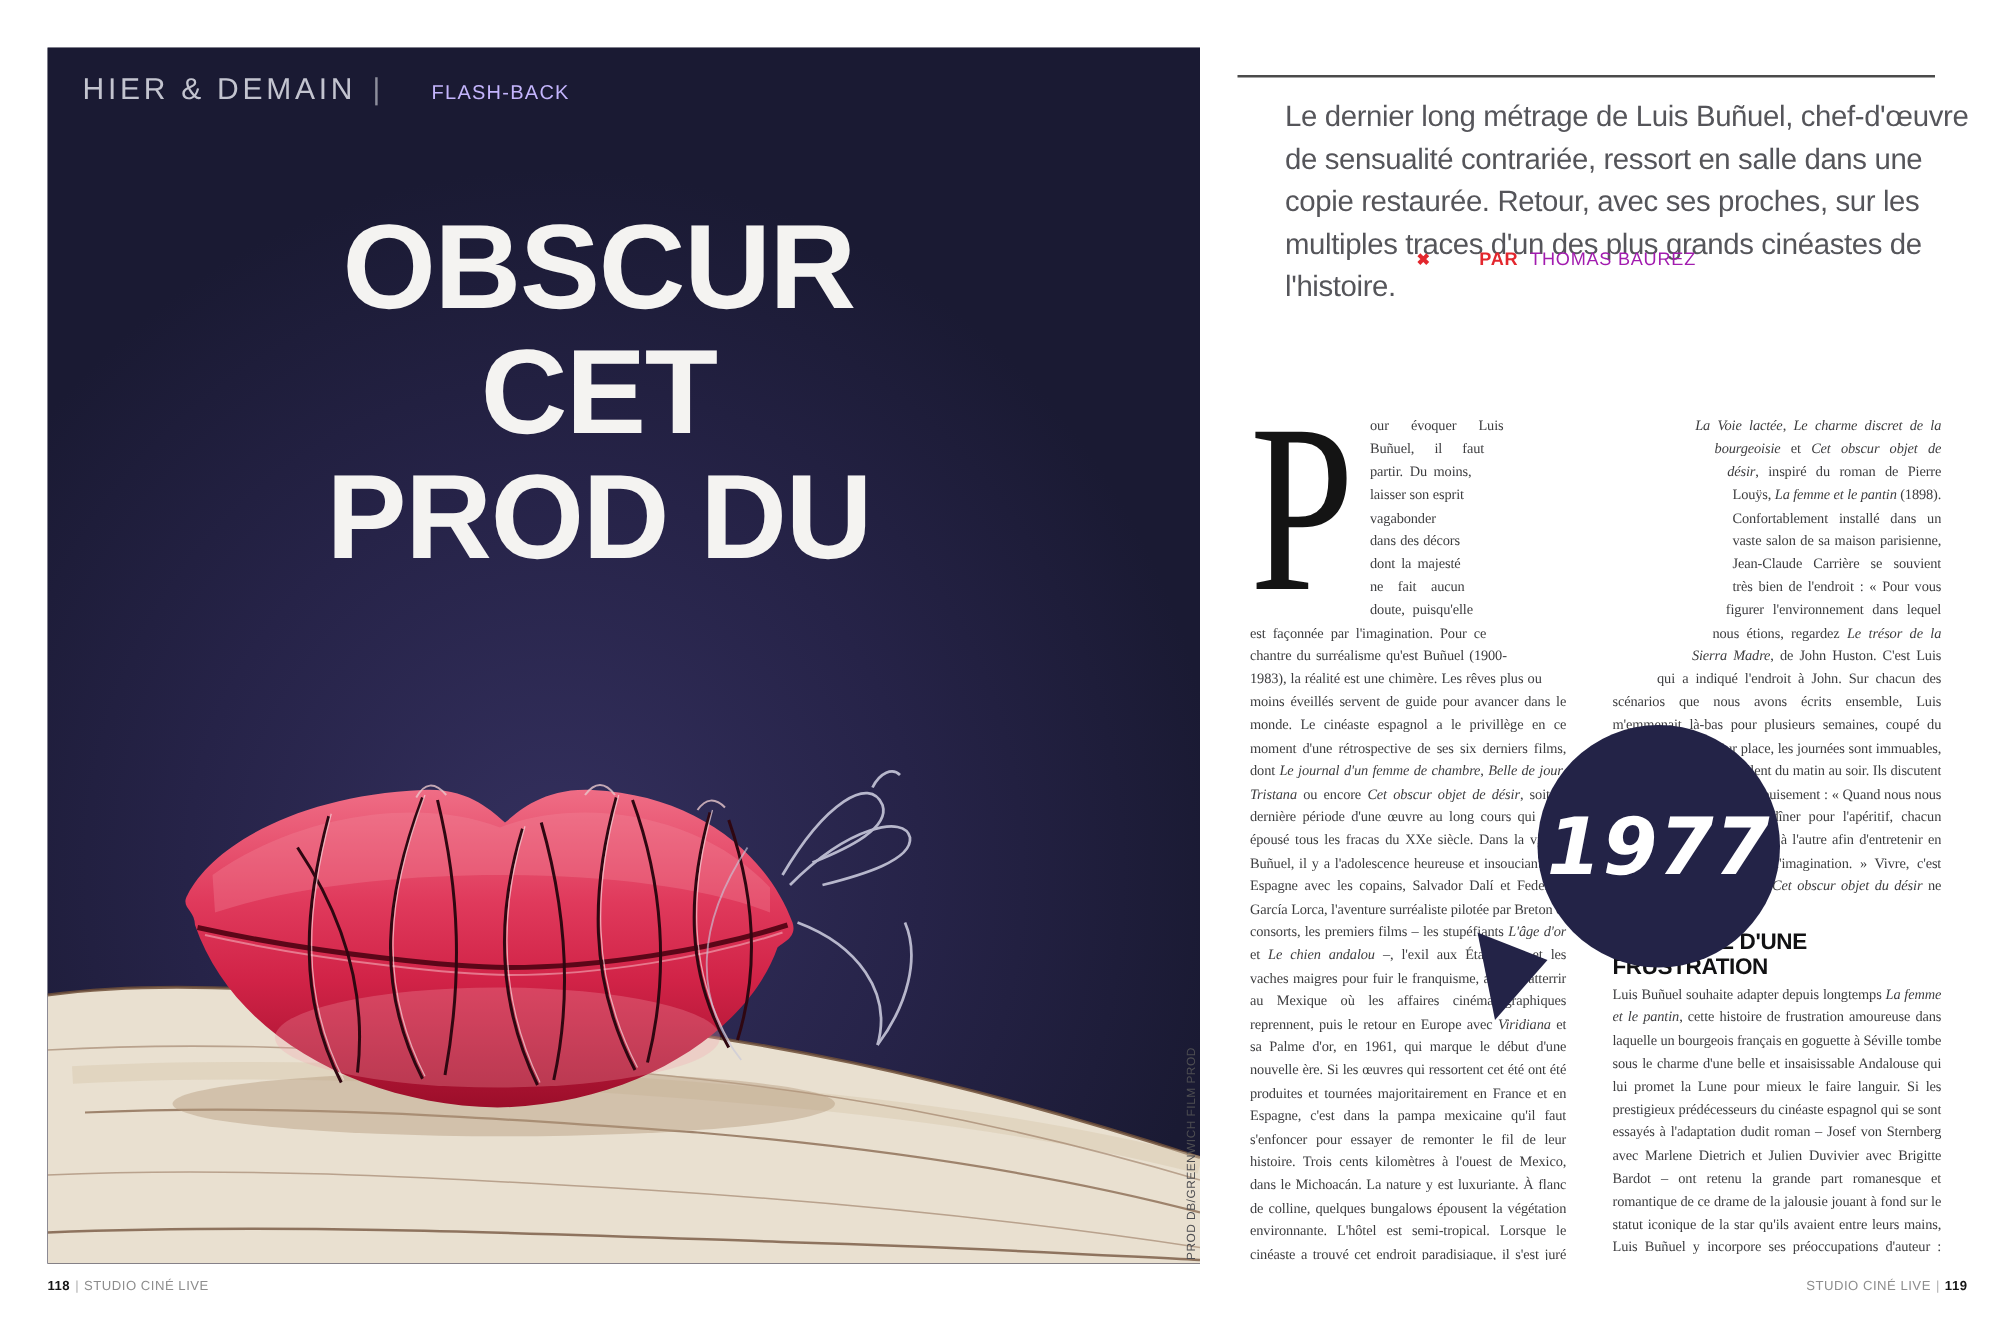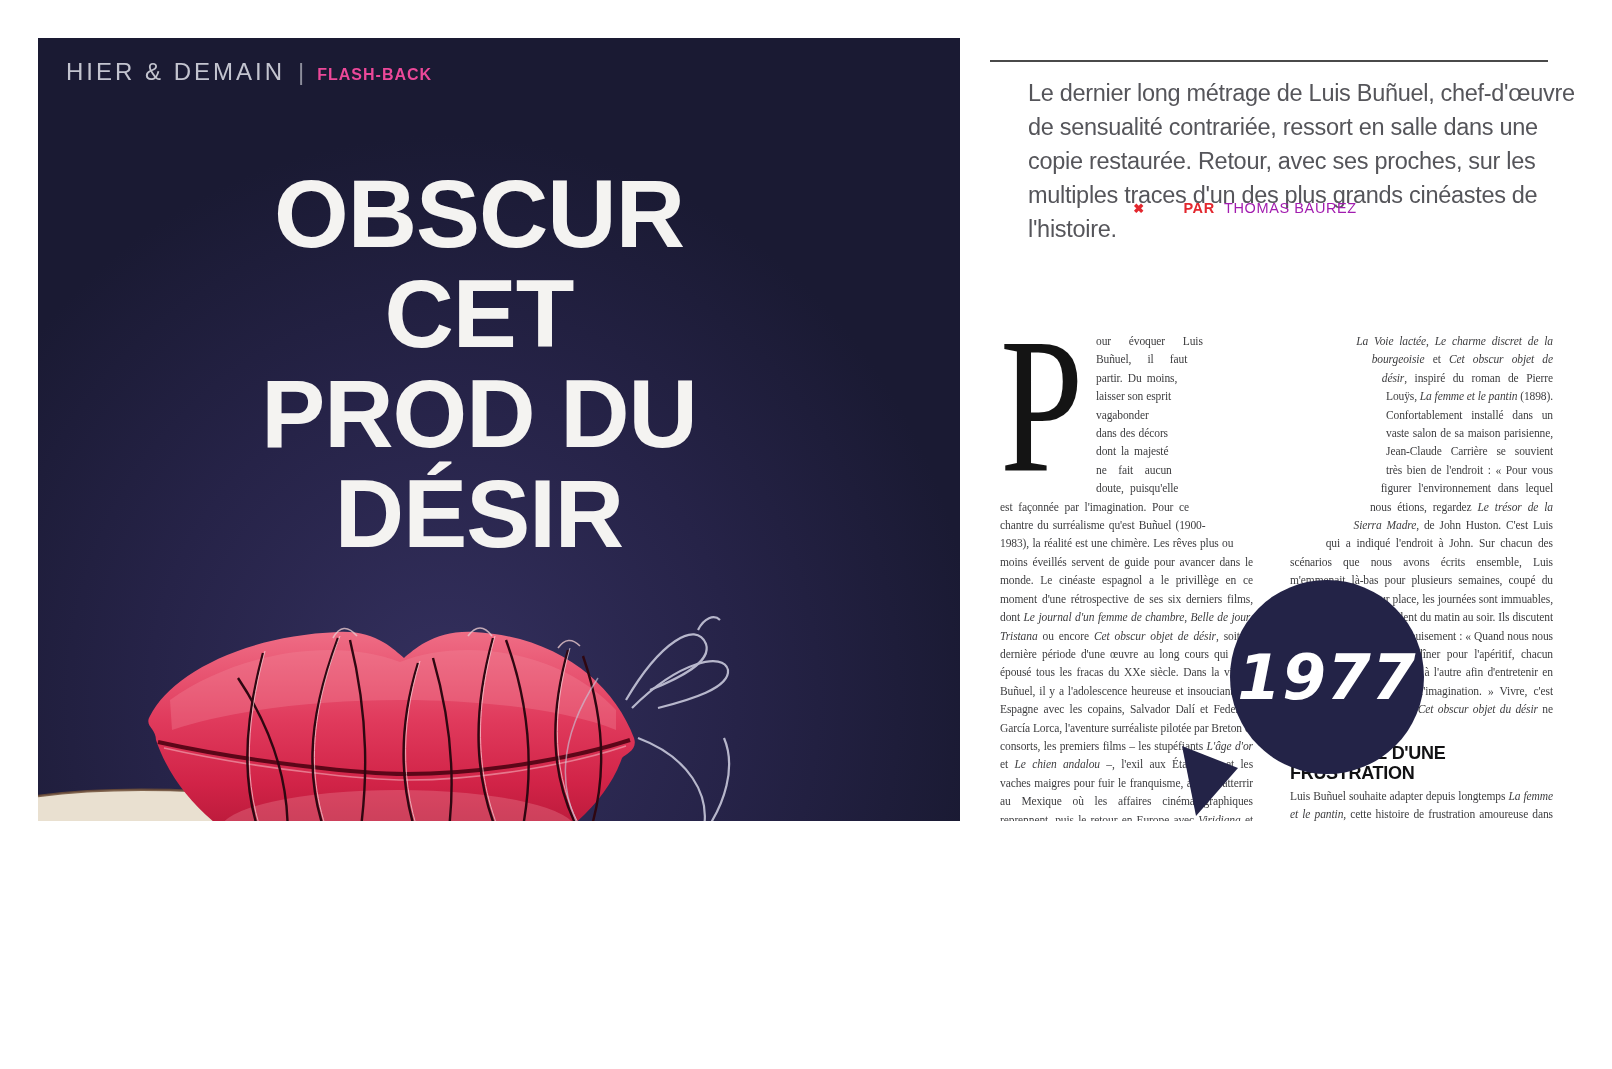--- a/index.html
+++ b/index.html
@@ -1,26 +1,26 @@
 <!DOCTYPE html>
 <html lang="fr"><head>
 <meta charset="utf-8">
 <style>
   html,body{margin:0;padding:0;background:#ffffff;}
-  #canvas{position:relative;width:1612px;height:821px;background:#ffffff;overflow:hidden;
+  #canvas{position:relative;width:1612px;height:1069px;background:#ffffff;overflow:hidden;
           font-family:"Liberation Sans",sans-serif;}
 
   
   .page-left{position:absolute;left:38px;top:38px;width:922px;height:973px;background:#1a1a33;overflow:hidden;}
   .page-left svg{position:absolute;left:0;top:0;}
   .kicker{position:absolute;left:28px;top:20px;display:flex;align-items:baseline;gap:13px;white-space:nowrap;}
   .kicker .k-main{font-family:"Liberation Sans",sans-serif;font-weight:400;font-size:24px;
                   color:#c3c4cf;letter-spacing:3px;}
   .kicker .k-sep{color:#8d8e9c;font-weight:300;font-size:24px;}
-  .kicker .k-sub{font-weight:700;font-size:16px;color:#ec4899;letter-spacing:1px;}
+  .kicker .k-sub{font-weight:400;font-size:16px;color:#c4b5fd;letter-spacing:1px;margin-left:28px;}
   .big-title{position:absolute;left:0;top:126px;width:100%;text-align:center;transform:translateX(-20px);
              font-family:"Liberation Sans",sans-serif;font-weight:700;font-size:96px;line-height:100px;
              color:#f4f3f1;letter-spacing:-1px;}
   .big-title span{display:block;}
 
   
   .rule{position:absolute;left:990px;top:60px;width:558px;height:2px;background:#4a4a4a;}
   .intro{position:absolute;left:1028px;top:76px;width:562px;
          font-family:"Liberation Sans",sans-serif;font-size:23.5px;line-height:34px;
          color:#55555a;letter-spacing:-0.3px;}
@@ -147,21 +147,20 @@
     <div class="kicker">
       <span class="k-main">HIER &amp; DEMAIN</span>
       <span class="k-sep">|</span>
       <span class="k-sub">FLASH-BACK</span>
     </div>
 
     <div class="big-title">
       <span>OBSCUR</span>
       <span>CET</span>
       <span>PROD DU</span>
-      <span>DÉSIR</span>
     </div>
   </div>
 
   <div class="rule"></div>
 
   <div class="intro">Le dernier long métrage de Luis Buñuel, chef-d'œuvre de sensualité contrariée, ressort en salle dans une copie restaurée. Retour, avec ses proches, sur les multiples traces d'un des plus grands cinéastes de l'histoire.</div>
 
   <div class="byline">
     <span class="b-marker">✖</span>
     <span class="b-par">PAR</span>

